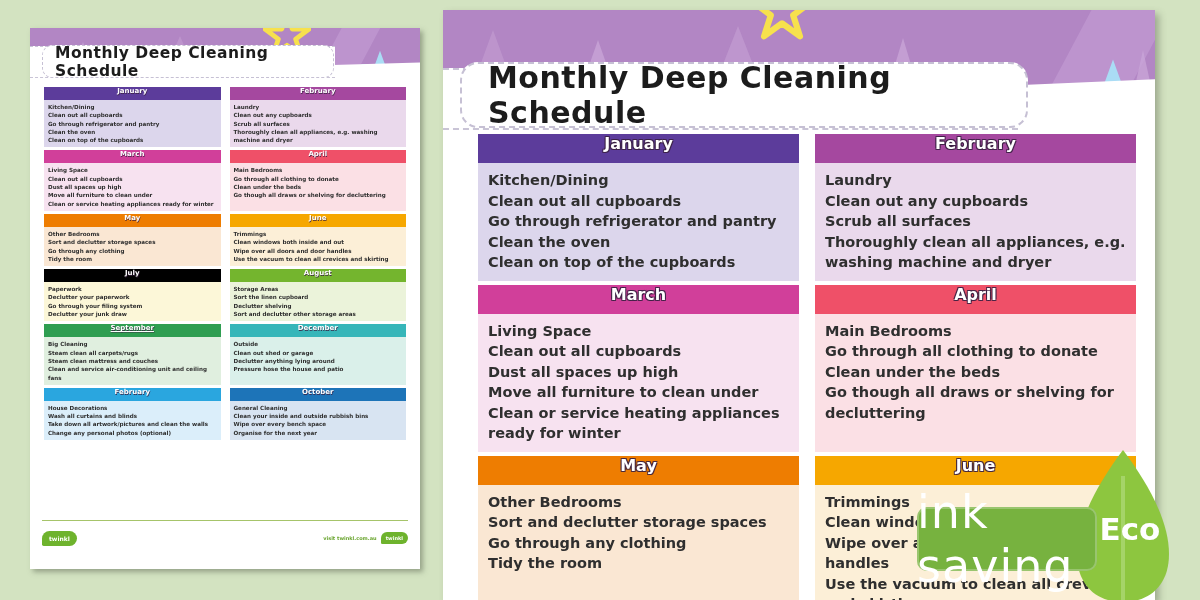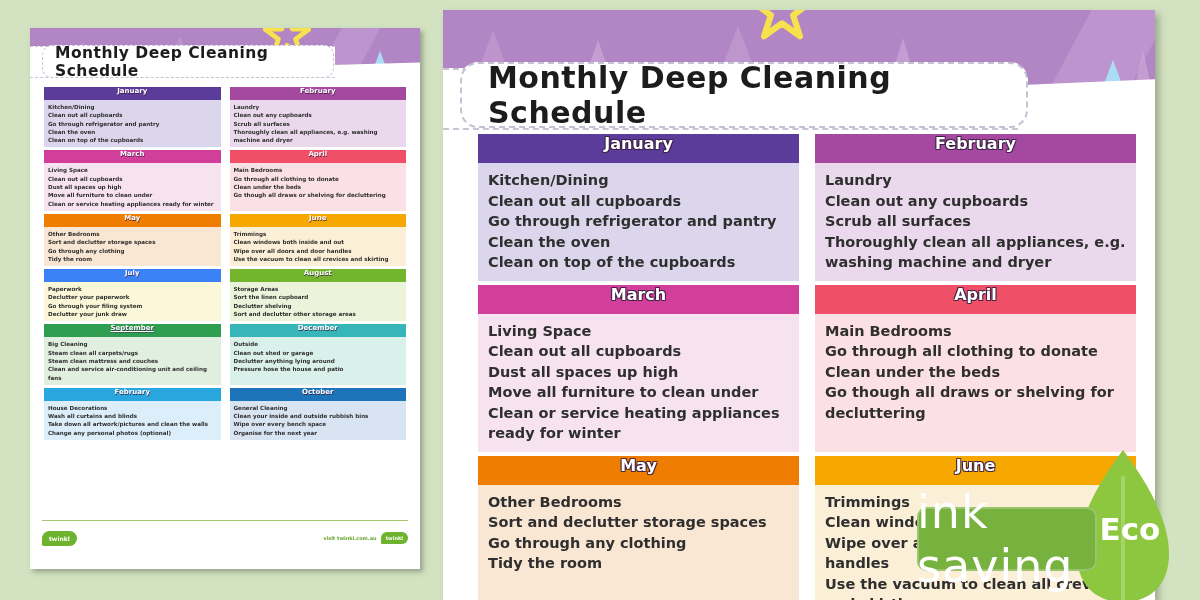--- a/index.html
+++ b/index.html
@@ -145,21 +145,21 @@
         <div class="task">Sort and declutter storage spaces</div>
         <div class="task">Go through any clothing</div>
         <div class="task">Tidy the room</div>
       </div>
       <div class="m-body" style="background: rgb(252, 239, 215);">
         <div class="task">Trimmings</div>
         <div class="task">Clean windows both inside and out</div>
         <div class="task">Wipe over all doors and door handles</div>
         <div class="task">Use the vacuum to clean all crevices and skirting</div>
       </div>
-      <div class="m-head" style="background: #3b82f6;">
+      <div class="m-head" style="background: #000000;">
         <span>July</span>
       </div>
       <div class="m-head" style="background: rgb(116, 181, 46);">
         <span>August</span>
       </div>
       <div class="m-body" style="background: rgb(252, 247, 216);">
         <div class="task">Paperwork</div>
         <div class="task">Declutter your paperwork</div>
         <div class="task">Go through your filing system</div>
         <div class="task">Declutter your junk draw</div>

